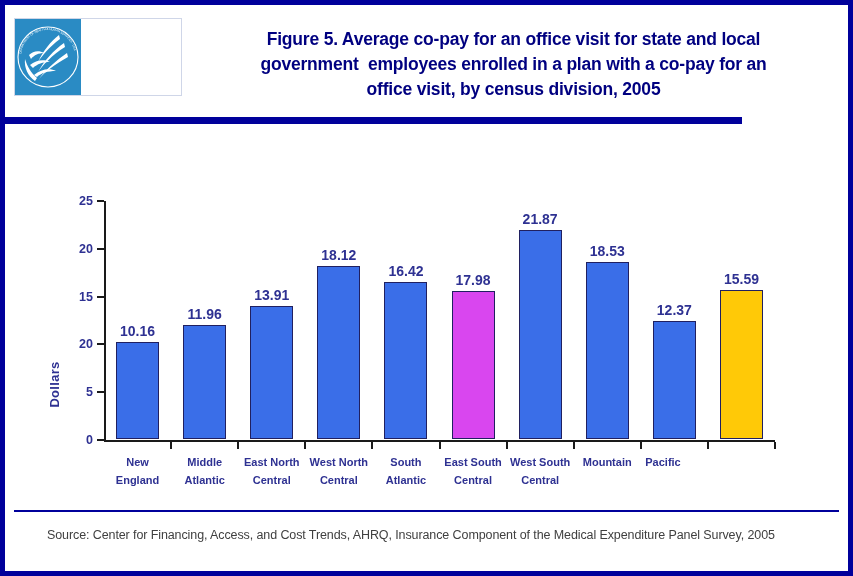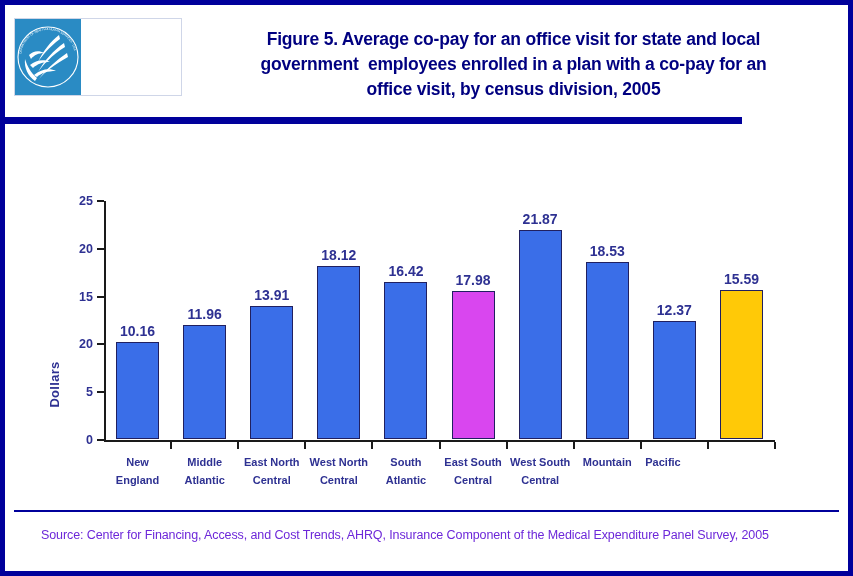--- a/index.html
+++ b/index.html
@@ -202,24 +202,24 @@
   .footer-rule {
     position: absolute;
     left: 9px;
     top: 505px;
     width: 825px;
     height: 2px;
     background: #00009B;
   }
   .source {
     position: absolute;
-    left: 36px;
+    left: 42px;
     top: 523px;
     width: 800px;
-    color: #6d28d9;
+    color: #404040;
     font-size: 12.5px;
     letter-spacing: -0.1px;
   }
 </style>
 </head>
 <body>
 
 <div class="page">
 
   <div class="header">

